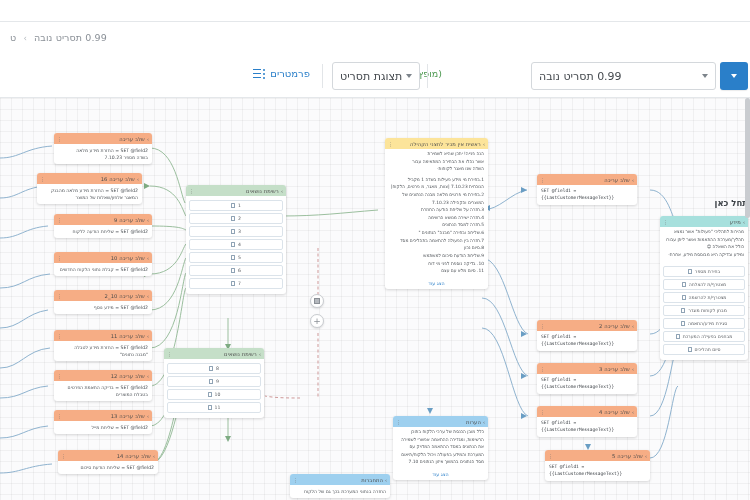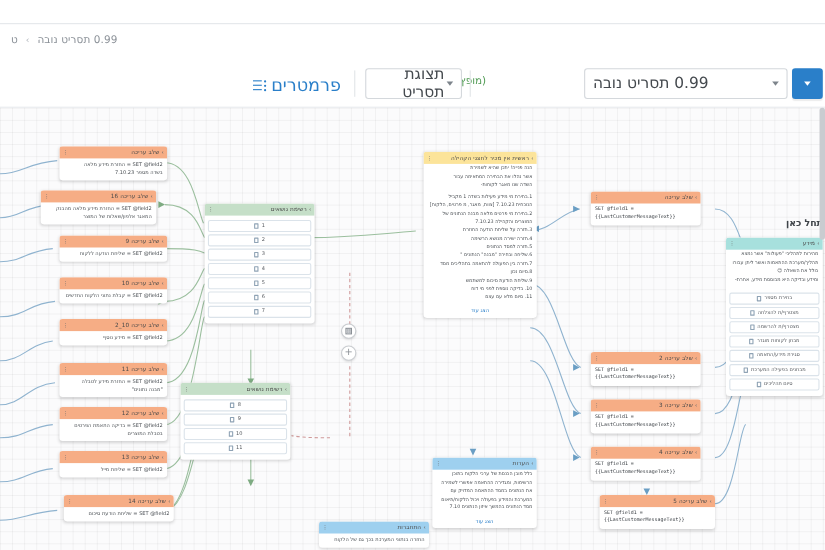--- a/index.html
+++ b/index.html
@@ -35,40 +35,40 @@
     width:28px; height:28px; background:#2a7fc9; border-radius:3px;
     display:flex; align-items:center; justify-content:center;
     box-shadow:0 1px 1px rgba(0,0,0,.08);
   }
   .btn-blue .caret { border-left:3.5px solid transparent; border-right:3.5px solid transparent; border-top:4.5px solid #fff; }
 
   .sel {
     position:absolute; top:62px; height:28px;
     background:#fff; border:1px solid #d4d8dc; border-radius:3px;
     display:flex; align-items:center; justify-content:space-between;
-    padding:0 7px; font-size:14px; color:#44494e;
+    padding:0 7px; font-size:11px; color:#44494e;
   }
   .sel .caret { border-left:3.5px solid transparent; border-right:3.5px solid transparent; border-top:4px solid #7d848b; margin-left:2px; }
   #sel-script { right:34px; width:185px; }
   #sel-version { right:228px; width:75px; }
   #sel-view { right:330px; width:88px; }
 
   .deployed {
     position:absolute; top:68px; right:308px;
     font-size:9.5px; color:#4f9a53;
   }
 
   .tb-divider { position:absolute; top:64px; width:1px; height:24px; background:#e2e5e8; }
   #div1 { right:322px; }
   #div2 { right:427px; }
 
   .params {
     position:absolute; top:68px; right:440px;
     display:flex; align-items:center; gap:5px;
-    font-size:16px; color:#2a7fc9; cursor:pointer;
+    font-size:10px; color:#2a7fc9; cursor:pointer;
   }
   .params .listicon { display:flex; flex-direction:column; gap:2px; }
   .params .listicon .ln { display:flex; align-items:center; gap:2px; }
   .params .listicon .dot { width:2px; height:2px; background:#2a7fc9; border-radius:50%; }
   .params .listicon .bar { width:8px; height:1.5px; background:#2a7fc9; }
 
   .toolbar-bottomline { position:absolute; top:97px; left:0; width:750px; height:1px; background:#e4e7ea; }
 
   
   .canvas {

